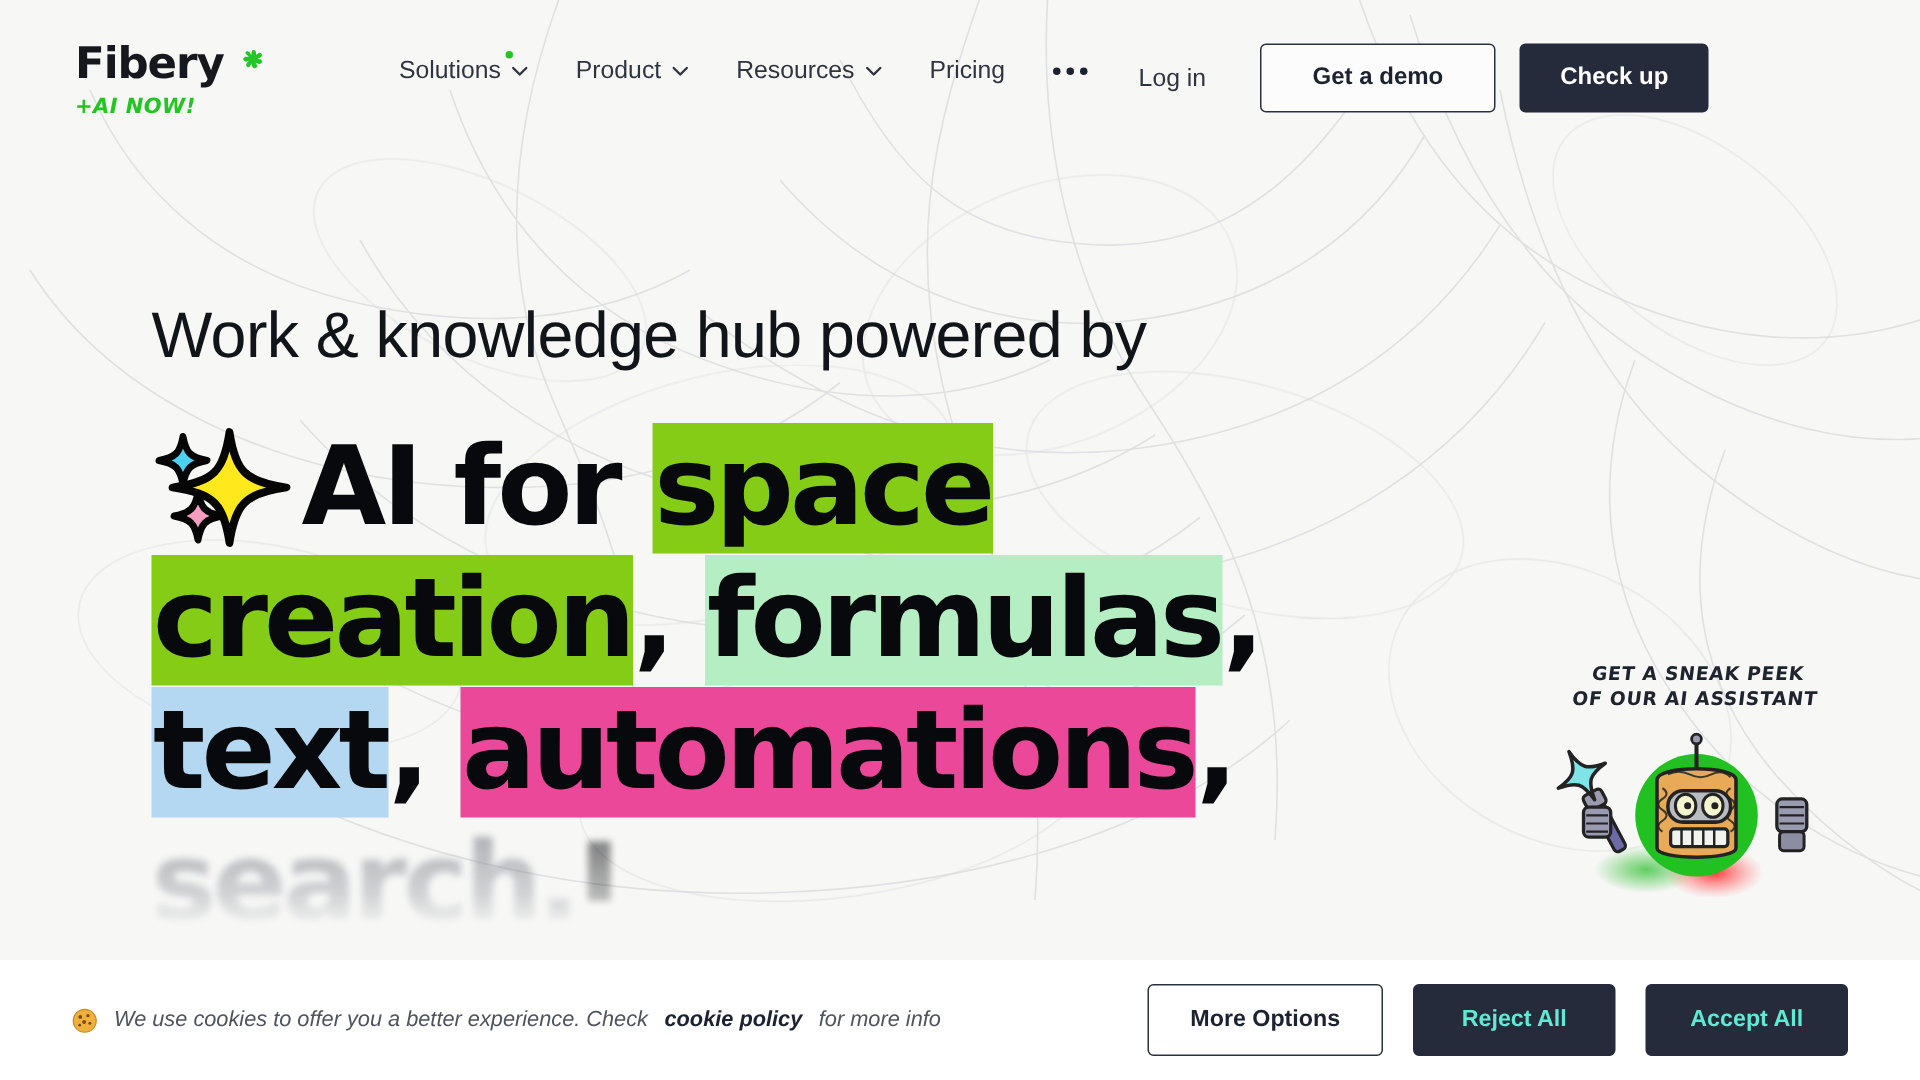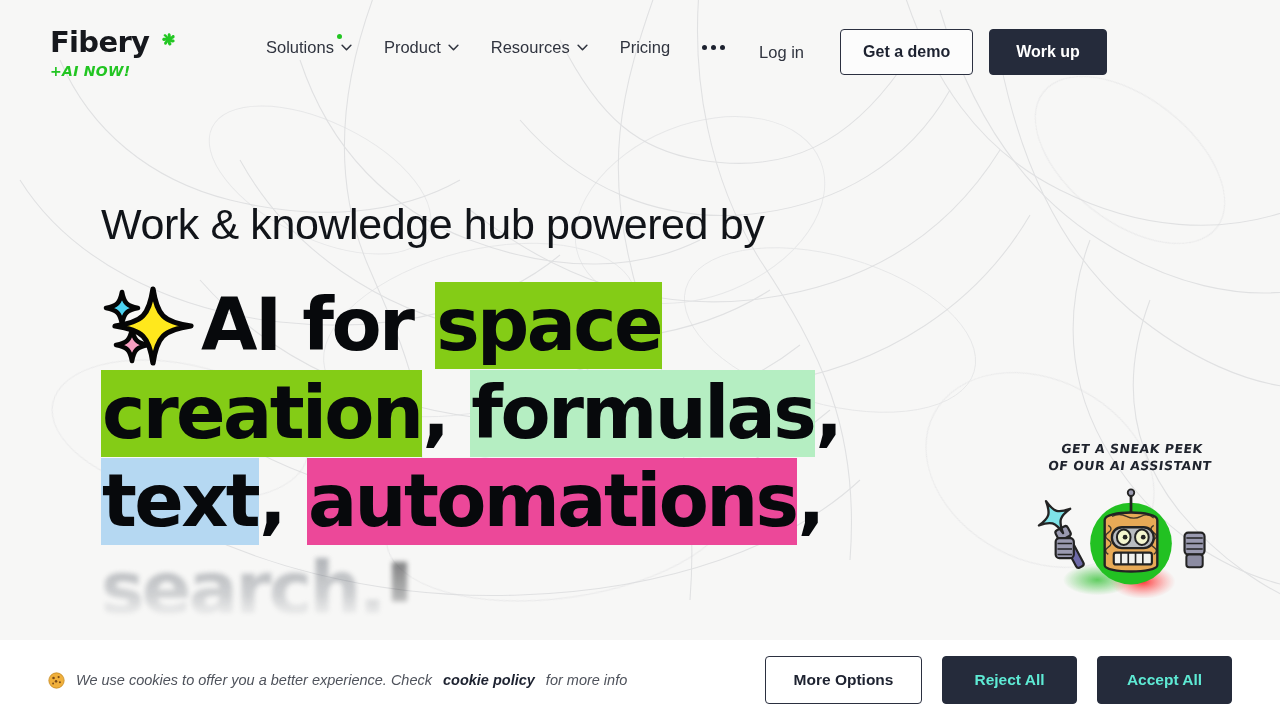--- a/index.html
+++ b/index.html
@@ -120,21 +120,21 @@
     white-space: nowrap;
   }
   .btn-demo {
     margin-left: 18px;
     background: #fcfcfc;
     border: 1.6px solid #2b3040;
     border-radius: 4px;
     color: #1d2230;
     font-size: 16px;
     font-weight: 600;
-    padding: 13px 22px;
+    padding: 13px 34px;
     cursor: pointer;
     white-space: nowrap;
     font-family: "Liberation Sans", sans-serif;
   }
   .btn-signup {
     margin-left: 16px;
     background: #252b3b;
     border: 1.6px solid #252b3b;
     border-radius: 4px;
     color: #ffffff;
@@ -380,21 +380,21 @@
     <div class="nav-more">
       <span></span>
       <span></span>
       <span></span>
     </div>
   </nav>
 
   <div class="nav-right">
     <div class="login-link">Log in</div>
     <button class="btn-demo">Get a demo</button>
-    <button class="btn-signup">Work up</button>
+    <button class="btn-signup">Check up</button>
   </div>
 </header>
 
 <main id="hero">
 
   <div class="hero-line-1">Work &amp; knowledge hub powered by</div>
 
   <div class="hero-big">
     <svg class="sparkle-icon" viewBox="0 0 96 80" aria-hidden="true">
 

